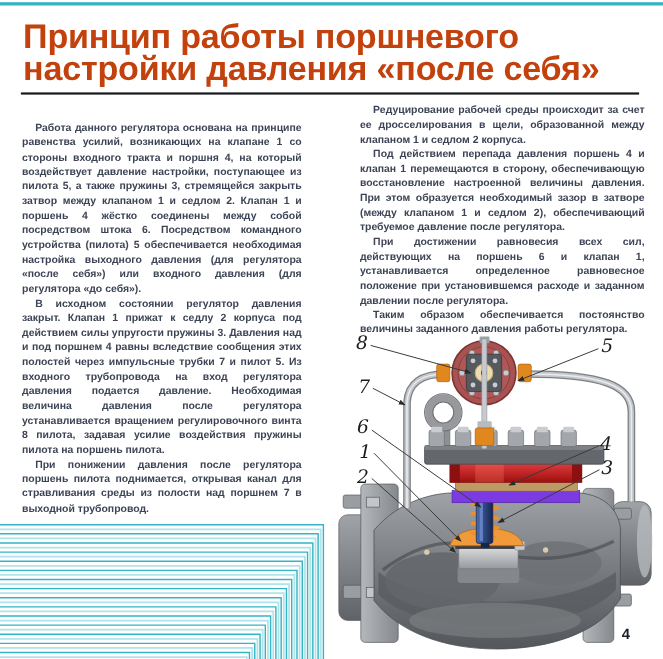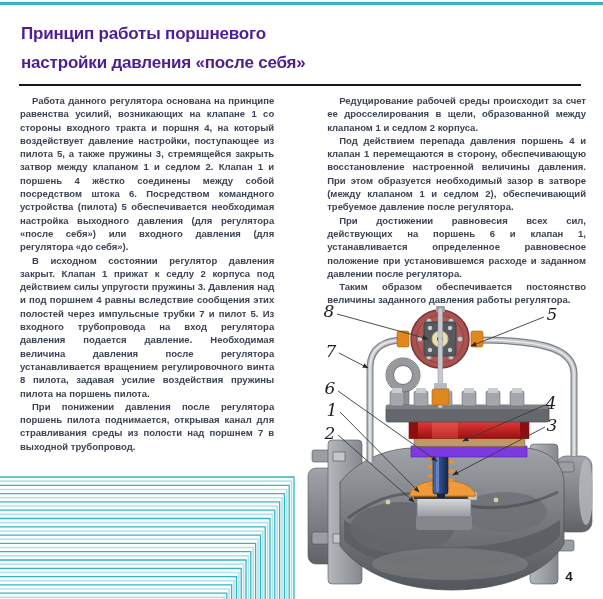--- a/index.html
+++ b/index.html
@@ -1,25 +1,25 @@
 <!DOCTYPE html>
 <html lang="ru"><head>
 <meta charset="utf-8">
 <style>
   html,body{margin:0;padding:0;background:#ffffff;}
   #page{position:relative;width:603px;height:599px;background:#ffffff;overflow:hidden;
         font-family:"Liberation Sans",sans-serif;}
   .top-accent{position:absolute;left:0;top:2px;width:603px;height:3px;background:#35b4c3;}
   .title{position:absolute;left:21px;top:19px;width:560px;
-         font-size:17px;line-height:29px;font-weight:700;letter-spacing:-0.2px;color:#4c1d95;}
+         font-size:31px;line-height:29px;font-weight:700;letter-spacing:-0.2px;color:#c2410c;}
   .title-rule{position:absolute;left:19px;top:84px;width:562px;height:1.6px;background:#17181c;}
   .columns{position:absolute;left:20px;top:94px;width:566px;display:flex;gap:9px;}
   .col{font-size:9.5px;line-height:13.3px;font-weight:600;color:#3c4354;
        text-align:justify;text-align-last:left;}
-  .col-left{width:276px;}
+  .col-left{width:276px;margin-top:16px;}
   .col-right{width:281px;margin-left:44px;}
   .col p{margin:0;text-indent:12px;}
   .col p.no-indent{text-indent:0;}
   .decor{position:absolute;left:0;top:476px;width:298px;height:123px;}
   .diagram{position:absolute;left:300px;top:295px;width:303px;height:304px;}
   .callout{font-family:"DejaVu Serif",serif;font-style:italic;font-size:17px;fill:#1c1c1c;text-anchor:middle;}
   .leader{stroke:#3a3a3a;stroke-width:0.9;fill:none;}
   .page-number{position:absolute;left:558px;top:569px;width:22px;text-align:center;
                font-size:13.5px;font-weight:600;color:#1b2026;}
 </style>

